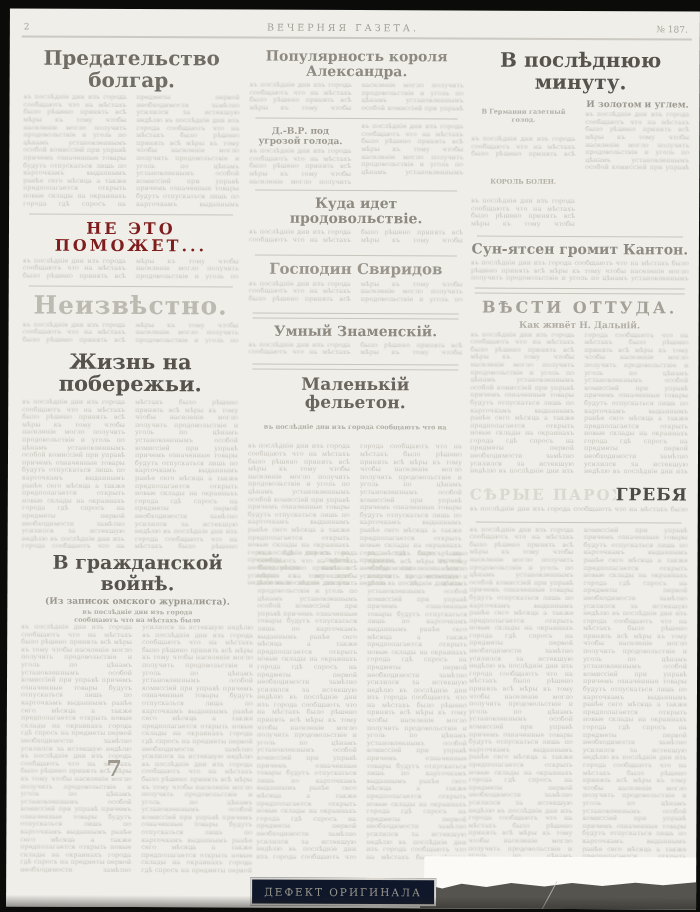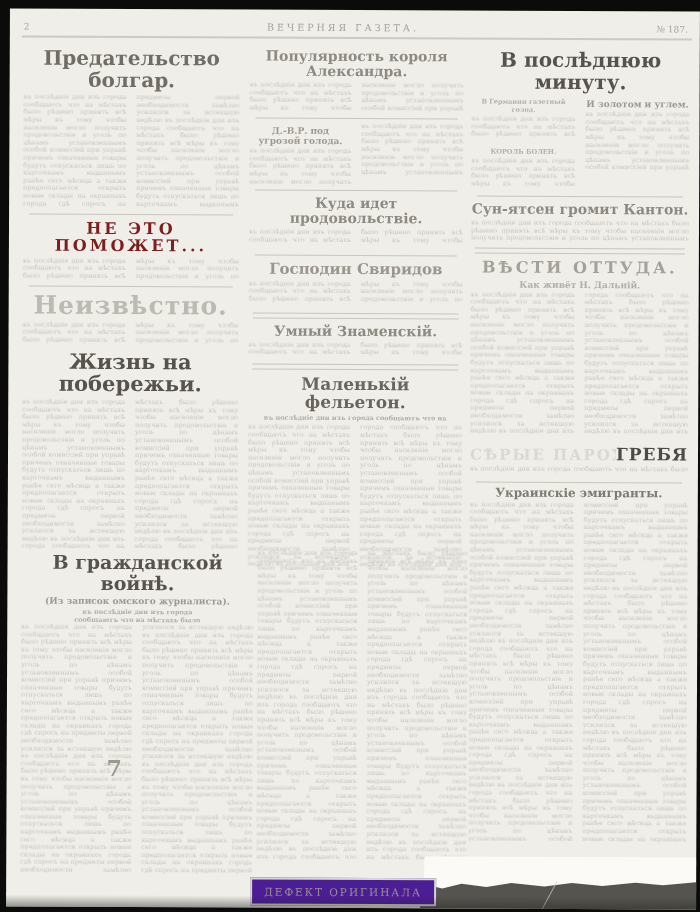--- a/index.html
+++ b/index.html
@@ -34,21 +34,21 @@
   
   .h{font-weight:bold;text-align:center;line-height:1.08;margin:5px 0 3px;}
   .h-big{font-size:20px;color:#716d64;}
   .h-big2{font-size:21px;color:#57534c;}
   .h-med{font-size:14px;color:#8e8a81;}
   .h-med2{font-size:15px;color:#9b968d;}
   .h-caps{font-size:16px;letter-spacing:3px;color:#7f1d1d;}
   .h-light{font-size:25px;color:#bdbab1;letter-spacing:1px;}
   .h-dark{font-size:17px;color:#6a665e;}
   .h-sm{font-size:9px;color:#9d9990;font-weight:bold;text-align:center;margin:3px 0 2px;}
-  .h-tiny{font-size:6.5px;color:#b4b0a7;font-weight:bold;text-align:center;margin:2px 0;}
+  .h-tiny{font-size:6.5px;color:#b4b0a7;font-weight:bold;text-align:center;margin:12px 0;}
   .subtle{color:#b2aea5;}
   
   .ftext{
     font-size:6.5px;line-height:7.6px;color:#c7c4bb;text-align:justify;
     column-count:2;column-gap:10px;overflow:hidden;
     filter:blur(.25px);word-break:break-word;
   }
   .one{column-count:1;}
   .rule{height:1px;background:#b5b1a8;opacity:.65;margin:4px 6px;}
   .rule2{height:4px;border-top:1px solid #aeaaa1;border-bottom:1px solid #aeaaa1;
@@ -60,21 +60,21 @@
   .c2bot{position:absolute;left:250px;top:540px;width:210px;}
   .dropcap{position:absolute;left:86px;top:208px;font-size:22px;
            color:#9d998f;font-weight:bold;}
   
   .mixrow{display:flex;align-items:baseline;justify-content:space-between;margin:4px 0 2px;}
   .faded-frag{font-size:15px;font-weight:bold;color:#dbd8d0;letter-spacing:2px;white-space:nowrap;overflow:hidden;}
   .dark-frag{font-size:17px;font-weight:bold;color:#4e4b45;letter-spacing:1px;}
   
   .stamp{
     position:absolute;left:244px;top:868px;width:182px;height:24px;
-    border:2px solid #d9d6cf;background:#4c1d95;
+    border:2px solid #d9d6cf;background:#0f172a;
     display:flex;align-items:center;justify-content:center;
     font-size:10.5px;letter-spacing:2px;color:#96938a;text-align:right;
   }
   
   .white-patch{
     position:absolute;left:418px;top:846px;width:272px;height:38px;
     background:#fbfaf7;border-radius:2px;
   }
   .torn-band{
     position:absolute;left:414px;top:866px;width:276px;height:40px;
@@ -159,21 +159,20 @@
     <div class="rule2"></div>
     <div class="h h-caps" style="font-size:16px;color:#a5a198">ВѢСТИ ОТТУДА.</div>
     <div class="h-sm subtle">Как живёт Н. Дальній.</div>
     <div class="ftext" style="height:148px">въ послѣдніе дни изъ города сообщаютъ что на мѣстахъ было рѣшено принять всѣ мѣры къ тому чтобы населеніе могло получить продовольствіе и уголь по цѣнамъ установленнымъ особой комиссіей при управѣ причемъ означенные товары будутъ отпускаться лишь по карточкамъ выданнымъ ранѣе сего мѣсяца а также предполагается открыть новые склады на окраинахъ города гдѣ спросъ на предметы первой необходимости замѣтно усилился за истекшую недѣлю въ послѣдніе дни изъ города сообщаютъ что на мѣстахъ было рѣшено принять всѣ мѣры къ тому чтобы населеніе могло получить продовольствіе и уголь по цѣнамъ установленнымъ особой комиссіей при управѣ причемъ означенные товары будутъ отпускаться лишь по карточкамъ выданнымъ ранѣе сего мѣсяца а также предполагается открыть новые склады на окраинахъ города гдѣ спросъ на предметы первой необходимости замѣтно усилился за истекшую недѣлю въ послѣдніе дни изъ города сообщаютъ что на мѣстахъ было рѣшено принять всѣ мѣры къ тому чтобы населеніе могло получить продовольствіе и уголь по цѣнамъ установленнымъ особой комиссіей при управѣ причемъ означенные товары будутъ отпускаться лишь по карточкамъ выданнымъ ранѣе сего мѣсяца а также предполагается открыть новые склады на окраинахъ города гдѣ спросъ на предметы первой необходимости замѣтно усилился за истекшую недѣлю въ послѣдніе дни изъ города сообщаютъ что на мѣстахъ было рѣшено принять всѣ мѣры къ тому чтобы населеніе могло получить продовольствіе и уголь по цѣнамъ установленнымъ особой комиссіей при управѣ причемъ означенные товары будутъ отпускаться лишь по карточкамъ выданнымъ ранѣе сего мѣсяца а также предполагается открыть новые склады на окраинахъ города гдѣ спросъ на предметы первой необходимости замѣтно усилился за истекшую недѣлю</div>
     <div class="mixrow">
       <span class="faded-frag">СѢРЫЕ ПАРОХОДЫ И</span>
       <span class="dark-frag">ГРЕБЯ</span>
     </div>
     <div class="ftext one" style="height:12px">въ послѣдніе дни изъ города сообщаютъ что на мѣстахъ было рѣшено принять всѣ мѣры къ тому чтобы населеніе могло получить продовольствіе и уголь по цѣнамъ установленнымъ особой комиссіей при управѣ причемъ означенные товары будутъ отпускаться лишь по карточкамъ выданнымъ ранѣе сего мѣсяца а также предполагается открыть новые склады на окраинахъ города гдѣ спросъ на предметы первой необходимости замѣтно усилился за истекшую недѣлю</div>
     <div class="rule"></div>
-    <div class="h h-sm" style="font-size:12px;color:#7f7b72">Украинскіе эмигранты.</div>
     <div class="ftext" style="height:348px">въ послѣдніе дни изъ города сообщаютъ что на мѣстахъ было рѣшено принять всѣ мѣры къ тому чтобы населеніе могло получить продовольствіе и уголь по цѣнамъ установленнымъ особой комиссіей при управѣ причемъ означенные товары будутъ отпускаться лишь по карточкамъ выданнымъ ранѣе сего мѣсяца а также предполагается открыть новые склады на окраинахъ города гдѣ спросъ на предметы первой необходимости замѣтно усилился за истекшую недѣлю въ послѣдніе дни изъ города сообщаютъ что на мѣстахъ было рѣшено принять всѣ мѣры къ тому чтобы населеніе могло получить продовольствіе и уголь по цѣнамъ установленнымъ особой комиссіей при управѣ причемъ означенные товары будутъ отпускаться лишь по карточкамъ выданнымъ ранѣе сего мѣсяца а также предполагается открыть новые склады на окраинахъ города гдѣ спросъ на предметы первой необходимости замѣтно усилился за истекшую недѣлю въ послѣдніе дни изъ города сообщаютъ что на мѣстахъ было рѣшено принять всѣ мѣры къ тому чтобы населеніе могло получить продовольствіе и уголь по цѣнамъ установленнымъ особой комиссіей при управѣ причемъ означенные товары будутъ отпускаться лишь по карточкамъ выданнымъ ранѣе сего мѣсяца а также предполагается открыть новые склады на окраинахъ города гдѣ спросъ на предметы первой необходимости замѣтно усилился за истекшую недѣлю въ послѣдніе дни изъ города сообщаютъ что на мѣстахъ было рѣшено принять всѣ мѣры къ тому чтобы населеніе могло получить продовольствіе и уголь по цѣнамъ установленнымъ особой комиссіей при управѣ причемъ означенные товары будутъ отпускаться лишь по карточкамъ выданнымъ ранѣе сего мѣсяца а также предполагается открыть новые склады на окраинахъ города гдѣ спросъ на предметы первой необходимости замѣтно усилился за истекшую недѣлю въ послѣдніе дни изъ города сообщаютъ что на мѣстахъ было рѣшено принять всѣ мѣры къ тому чтобы населеніе могло получить продовольствіе и уголь по цѣнамъ установленнымъ особой комиссіей при управѣ причемъ означенные товары будутъ отпускаться лишь по карточкамъ выданнымъ ранѣе сего мѣсяца а также предполагается открыть новые склады на окраинахъ города гдѣ спросъ на предметы первой необходимости замѣтно усилился за истекшую недѣлю въ послѣдніе дни изъ города сообщаютъ что на мѣстахъ было рѣшено принять всѣ мѣры къ тому чтобы населеніе могло получить продовольствіе и уголь по цѣнамъ установленнымъ особой комиссіей при управѣ причемъ означенные товары будутъ отпускаться лишь по карточкамъ выданнымъ ранѣе сего мѣсяца а также предполагается открыть новые склады на окраинахъ города гдѣ спросъ на предметы первой необходимости замѣтно усилился за истекшую недѣлю въ послѣдніе дни изъ города сообщаютъ что на мѣстахъ было рѣшено принять всѣ мѣры къ тому чтобы населеніе могло получить продовольствіе и уголь по цѣнамъ установленнымъ особой комиссіей при управѣ причемъ означенные товары будутъ отпускаться лишь по карточкамъ выданнымъ ранѣе сего мѣсяца а также предполагается открыть новые склады на окраинахъ города гдѣ спросъ на предметы первой необходимости замѣтно усилился за истекшую недѣлю въ послѣдніе дни изъ города сообщаютъ что на мѣстахъ было рѣшено принять всѣ мѣры къ тому чтобы населеніе могло получить продовольствіе и уголь по цѣнамъ установленнымъ особой комиссіей при управѣ причемъ означенные товары будутъ отпускаться лишь по карточкамъ выданнымъ ранѣе сего мѣсяца а также предполагается открыть новые склады на окраинахъ города гдѣ спросъ на предметы первой необходимости замѣтно усилился за истекшую недѣлю въ послѣдніе дни изъ города сообщаютъ что на мѣстахъ было рѣшено принять всѣ мѣры къ тому чтобы населеніе могло получить продовольствіе и уголь по цѣнамъ установленнымъ особой комиссіей при управѣ причемъ означенные товары будутъ отпускаться лишь по карточкамъ выданнымъ ранѣе сего мѣсяца а также предполагается открыть новые склады на окраинахъ города гдѣ спросъ на предметы первой необходимости замѣтно усилился за истекшую недѣлю</div>
   </div>
 
   <div class="botleft">
     <div class="h h-big2" style="font-size:19px">В гражданской войнѣ.</div>
     <div class="h-sm">(Из записок омского журналиста).</div>
     <div class="h-tiny subtle" style="height:16px;overflow:hidden;width:60%;margin:0 auto">въ послѣдніе дни изъ города сообщаютъ что на мѣстахъ было рѣшено принять всѣ мѣры къ тому чтобы населеніе могло получить продовольствіе и уголь по цѣнамъ установленнымъ особой комиссіей при управѣ причемъ означенные товары будутъ отпускаться лишь по карточкамъ выданнымъ ранѣе сего мѣсяца а также предполагается открыть новые склады на окраинахъ города гдѣ спросъ на предметы первой необходимости замѣтно усилился за истекшую недѣлю</div>
     <div class="ftext" style="height:252px">въ послѣдніе дни изъ города сообщаютъ что на мѣстахъ было рѣшено принять всѣ мѣры къ тому чтобы населеніе могло получить продовольствіе и уголь по цѣнамъ установленнымъ особой комиссіей при управѣ причемъ означенные товары будутъ отпускаться лишь по карточкамъ выданнымъ ранѣе сего мѣсяца а также предполагается открыть новые склады на окраинахъ города гдѣ спросъ на предметы первой необходимости замѣтно усилился за истекшую недѣлю въ послѣдніе дни изъ города сообщаютъ что на мѣстахъ было рѣшено принять всѣ мѣры къ тому чтобы населеніе могло получить продовольствіе и уголь по цѣнамъ установленнымъ особой комиссіей при управѣ причемъ означенные товары будутъ отпускаться лишь по карточкамъ выданнымъ ранѣе сего мѣсяца а также предполагается открыть новые склады на окраинахъ города гдѣ спросъ на предметы первой необходимости замѣтно усилился за истекшую недѣлю въ послѣдніе дни изъ города сообщаютъ что на мѣстахъ было рѣшено принять всѣ мѣры къ тому чтобы населеніе могло получить продовольствіе и уголь по цѣнамъ установленнымъ особой комиссіей при управѣ причемъ означенные товары будутъ отпускаться лишь по карточкамъ выданнымъ ранѣе сего мѣсяца а также предполагается открыть новые склады на окраинахъ города гдѣ спросъ на предметы первой необходимости замѣтно усилился за истекшую недѣлю въ послѣдніе дни изъ города сообщаютъ что на мѣстахъ было рѣшено принять всѣ мѣры къ тому чтобы населеніе могло получить продовольствіе и уголь по цѣнамъ установленнымъ особой комиссіей при управѣ причемъ означенные товары будутъ отпускаться лишь по карточкамъ выданнымъ ранѣе сего мѣсяца а также предполагается открыть новые склады на окраинахъ города гдѣ спросъ на предметы первой необходимости замѣтно усилился за истекшую недѣлю въ послѣдніе дни изъ города сообщаютъ что на мѣстахъ было рѣшено принять всѣ мѣры къ тому чтобы населеніе могло получить продовольствіе и уголь по цѣнамъ установленнымъ особой комиссіей при управѣ причемъ означенные товары будутъ отпускаться лишь по карточкамъ выданнымъ ранѣе сего мѣсяца а также предполагается открыть новые склады на окраинахъ города гдѣ спросъ на предметы первой необходимости замѣтно усилился за истекшую недѣлю въ послѣдніе дни изъ города сообщаютъ что на мѣстахъ было рѣшено принять всѣ мѣры къ тому чтобы населеніе могло получить продовольствіе и уголь по цѣнамъ установленнымъ особой комиссіей при управѣ причемъ означенные товары будутъ отпускаться лишь по карточкамъ выданнымъ ранѣе сего мѣсяца а также предполагается открыть новые склады на окраинахъ города гдѣ спросъ на предметы первой необходимости замѣтно усилился за истекшую недѣлю въ послѣдніе дни изъ города сообщаютъ что на мѣстахъ было рѣшено принять всѣ мѣры къ тому чтобы населеніе могло получить продовольствіе и уголь по цѣнамъ установленнымъ особой комиссіей при управѣ причемъ означенные товары будутъ отпускаться лишь по карточкамъ выданнымъ ранѣе сего мѣсяца а также предполагается открыть новые склады на окраинахъ города гдѣ спросъ на предметы первой необходимости замѣтно усилился за истекшую недѣлю</div>
     <span class="dropcap">7</span>
   </div>

